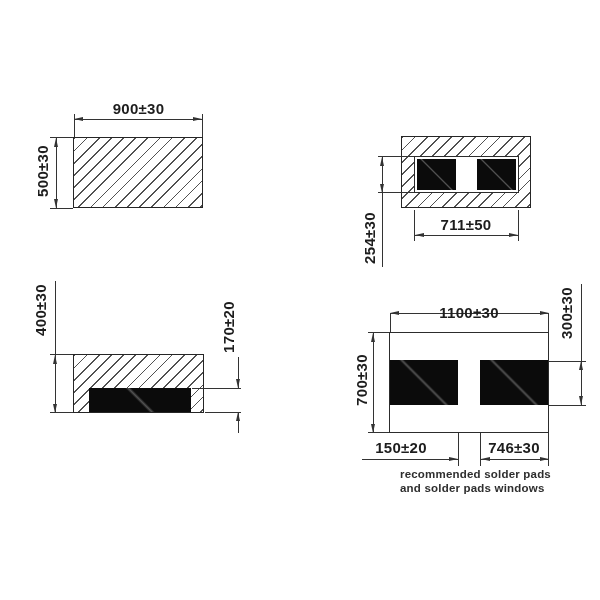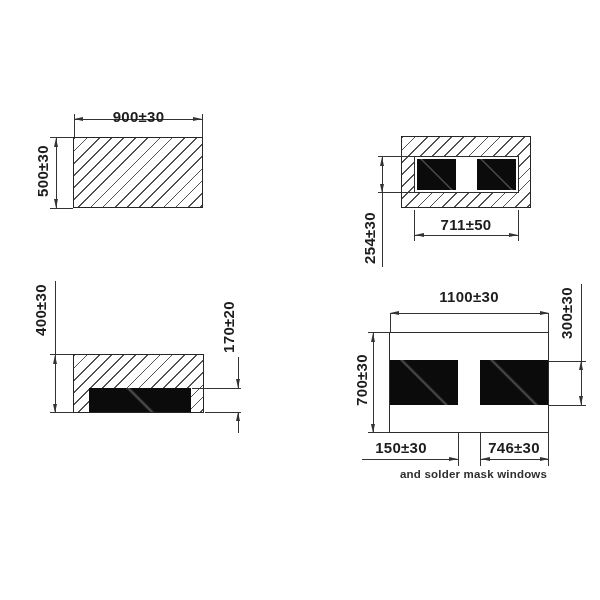--- a/index.html
+++ b/index.html
@@ -39,21 +39,21 @@
 <div class="canvas">
 
   <div class="fig">
     <i class="hatch" style="left:73px;top:137px;width:130px;height:71px"></i>
 
     <i class="vl" style="left:73.5px;top:114px;height:23px"></i>
     <i class="vl" style="left:202px;top:114px;height:23px"></i>
     <i class="hl" style="left:74px;top:119px;width:128px"></i>
     <i class="aL" style="left:74px;top:117px"></i>
     <i class="aR" style="left:193px;top:117px"></i>
-    <span class="dim" style="left:138.5px;top:116px">900±30</span>
+    <span class="dim" style="left:138.5px;top:108px">900±30</span>
 
     <i class="hl" style="left:50px;top:137px;width:23px"></i>
     <i class="hl" style="left:50px;top:207.5px;width:23px"></i>
     <i class="vl" style="left:56px;top:137.5px;height:70px"></i>
     <i class="aU" style="left:54px;top:137.5px"></i>
     <i class="aD" style="left:54px;top:198.5px"></i>
     <span class="dim dimv" style="left:42px;top:171px">500±30</span>
   </div>
 
   <div class="fig">
@@ -100,46 +100,47 @@
   <div class="fig">
     <i class="box" style="left:389px;top:332px;width:160px;height:101px"></i>
     <i class="pad" style="left:390px;top:360px;width:68px;height:45px"></i>
     <i class="pad" style="left:480px;top:360px;width:68px;height:45px"></i>
 
     <i class="vl" style="left:389.5px;top:313px;height:19px"></i>
     <i class="vl" style="left:548px;top:313px;height:19px"></i>
     <i class="hl" style="left:389.5px;top:313px;width:159px"></i>
     <i class="aL" style="left:390px;top:311px"></i>
     <i class="aR" style="left:539.5px;top:311px"></i>
-    <span class="dim" style="left:469px;top:296px">1100±30</span>
+    <span class="dim" style="left:469px;top:312px">1100±30</span>
 
     <i class="hl" style="left:368px;top:332px;width:21px"></i>
     <i class="hl" style="left:368px;top:432px;width:21px"></i>
     <i class="vl" style="left:372.5px;top:332.5px;height:100px"></i>
     <i class="aU" style="left:370.5px;top:333px"></i>
     <i class="aD" style="left:370.5px;top:423.5px"></i>
     <span class="dim dimv" style="left:361px;top:380px">700±30</span>
 
     <i class="hl" style="left:549px;top:360.5px;width:37px"></i>
     <i class="hl" style="left:549px;top:404.5px;width:37px"></i>
     <i class="vl" style="left:581px;top:284px;height:120.5px"></i>
     <i class="aU" style="left:579px;top:361px"></i>
     <i class="aD" style="left:579px;top:395.5px"></i>
     <span class="dim dimv" style="left:566px;top:313px">300±30</span>
 
     <i class="vl" style="left:458px;top:433px;height:33px"></i>
     <i class="vl" style="left:480px;top:433px;height:33px"></i>
     <i class="hl" style="left:362px;top:459px;width:96px"></i>
     <i class="aR" style="left:449px;top:457px"></i>
-    <span class="dim" style="left:401px;top:447px">150±30</span>
+    <span class="dim" style="left:401px;top:447px">150±20</span>
 
     <i class="vl" style="left:548px;top:433px;height:33px"></i>
     <i class="hl" style="left:480px;top:459px;width:68.5px"></i>
     <i class="aL" style="left:480.5px;top:457px"></i>
     <i class="aR" style="left:539.5px;top:457px"></i>
     <span class="dim" style="left:514px;top:447px">746±30</span>
 
     <div class="caption" style="left:400px;top:468px">
-      <span>and solder mask windows</span>
+      <span>recommended solder pads</span>
+      <span>and solder pads windows</span>
     </div>
   </div>
 
 </div>
 
 </body></html>

